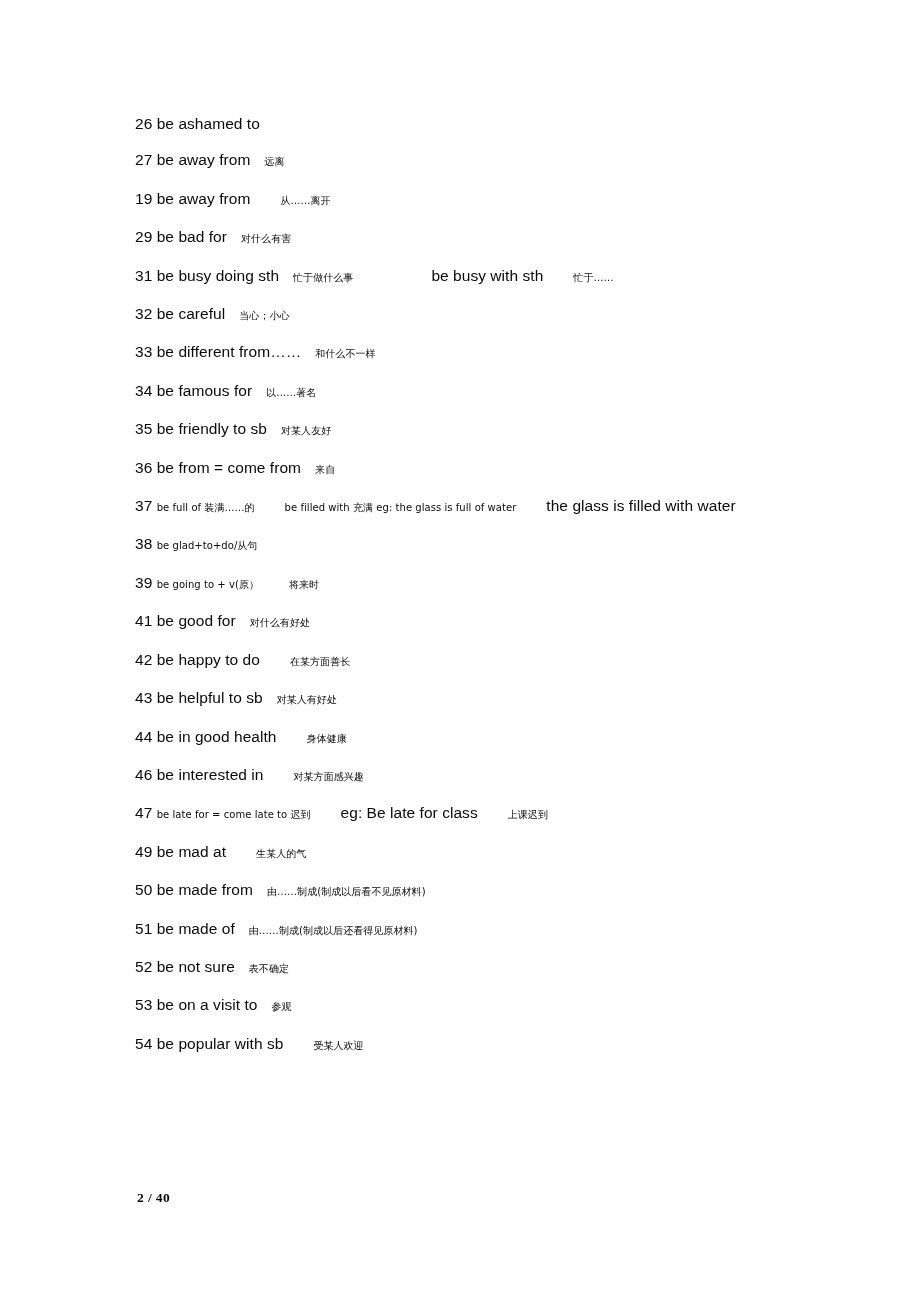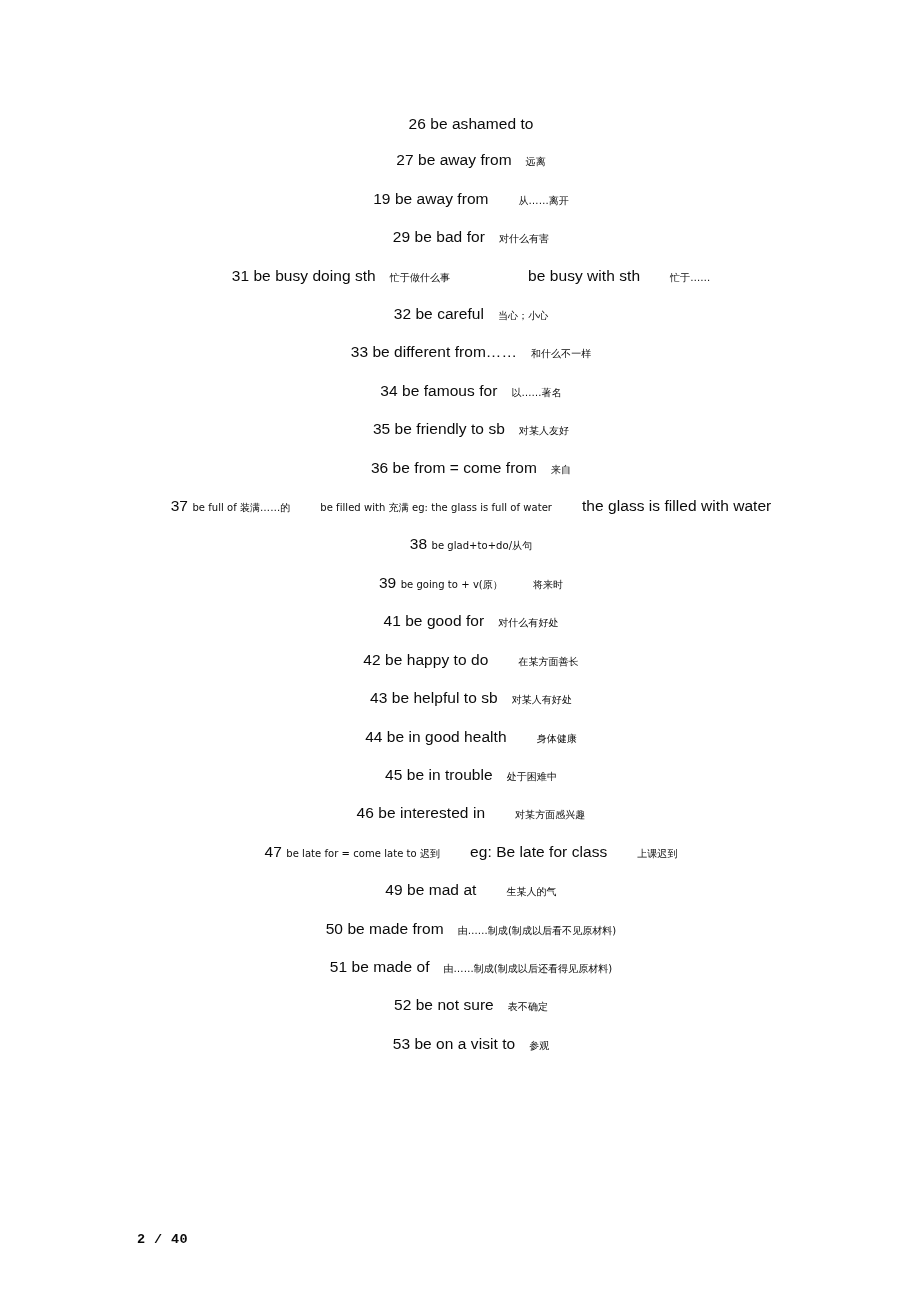--- a/index.html
+++ b/index.html
@@ -20,47 +20,45 @@
     left: 0; top: 0;
     width: 920px;
     height: 1302px;
     background: #ffffff;
   }
   #content {
     position: absolute;
     left: 135px;
     top: 106px;
     width: 672px;
-    text-align: center;
   }
   .line {
     font-size: 15.5px;
     line-height: 36.4px;
     white-space: pre-wrap;
     color: #0a0a0a;
     letter-spacing: 0.05px;
   }
   
   .cjk {
     font-family: "DejaVu Sans", "Liberation Sans", sans-serif;
     font-size: 10px;
   }
   .gap-sm { display: inline-block; width: 14px; }
   .gap-md { display: inline-block; width: 30px; }
   .gap-xl { display: inline-block; width: 78px; }
   #footer {
     position: absolute;
     left: 137px;
     top: 1190px;
-    font-family: Liberation Mono, monospace;
+    font-family: Liberation Serif, serif;
     font-weight: bold;
     font-size: 13.5px;
     color: #0a0a0a;
     letter-spacing: 0.4px;
-    margin-top: 42px;
   }
 </style>
 </head>
 <body>
 
 <div id="page">
   <div id="content">
       <div class="line"><span>26 </span><span>be ashamed to</span></div>
       <div class="line"><span>27 </span><span>be away from</span><span class="gap-sm"></span><span class="cjk">远离</span></div>
       <div class="line"><span>19 </span><span>be away from</span><span class="gap-md"></span><span class="cjk">从……离开</span></div>
@@ -71,23 +69,23 @@
       <div class="line"><span>34 </span><span>be famous for</span><span class="gap-sm"></span><span class="cjk">以……著名</span></div>
       <div class="line"><span>35 </span><span>be friendly to sb</span><span class="gap-sm"></span><span class="cjk">对某人友好</span></div>
       <div class="line"><span>36 </span><span>be from = come from</span><span class="gap-sm"></span><span class="cjk">来自</span></div>
       <div class="line"><span>37 </span><span class="cjk">be full of 装满……的</span><span class="gap-md"></span><span class="cjk">be filled with 充满 eg: the glass is full of water</span><span class="gap-md"></span><span>the glass is filled with water</span></div>
       <div class="line"><span>38 </span><span class="cjk">be glad+to+do/从句</span></div>
       <div class="line"><span>39 </span><span class="cjk">be going to + v(原）</span><span class="gap-md"></span><span class="cjk">将来时</span></div>
       <div class="line"><span>41 </span><span>be good for</span><span class="gap-sm"></span><span class="cjk">对什么有好处</span></div>
       <div class="line"><span>42 </span><span>be happy to do</span><span class="gap-md"></span><span class="cjk">在某方面善长</span></div>
       <div class="line"><span>43 </span><span>be helpful to sb</span><span class="gap-sm"></span><span class="cjk">对某人有好处</span></div>
       <div class="line"><span>44 </span><span>be in good health</span><span class="gap-md"></span><span class="cjk">身体健康</span></div>
-      <div class="line"><span>45 </span><span>be in trouble</span><span class="gap-sm"></span><span class="cjk">处于困难中</span></div>
       <div class="line"><span>46 </span><span>be interested in</span><span class="gap-md"></span><span class="cjk">对某方面感兴趣</span></div>
       <div class="line"><span>47 </span><span class="cjk">be late for = come late to 迟到</span><span class="gap-md"></span><span>eg: Be late for class</span><span class="gap-md"></span><span class="cjk">上课迟到</span></div>
       <div class="line"><span>49 </span><span>be mad at</span><span class="gap-md"></span><span class="cjk">生某人的气</span></div>
       <div class="line"><span>50 </span><span>be made from</span><span class="gap-sm"></span><span class="cjk">由……制成(制成以后看不见原材料)</span></div>
       <div class="line"><span>51 </span><span>be made of</span><span class="gap-sm"></span><span class="cjk">由……制成(制成以后还看得见原材料)</span></div>
       <div class="line"><span>52 </span><span>be not sure</span><span class="gap-sm"></span><span class="cjk">表不确定</span></div>
       <div class="line"><span>53 </span><span>be on a visit to</span><span class="gap-sm"></span><span class="cjk">参观</span></div>
+      <div class="line"><span>54 </span><span>be popular with sb</span><span class="gap-md"></span><span class="cjk">受某人欢迎</span></div>
     </div>
   <div id="footer">2 / 40</div>
 </div>
 
 </body></html>

